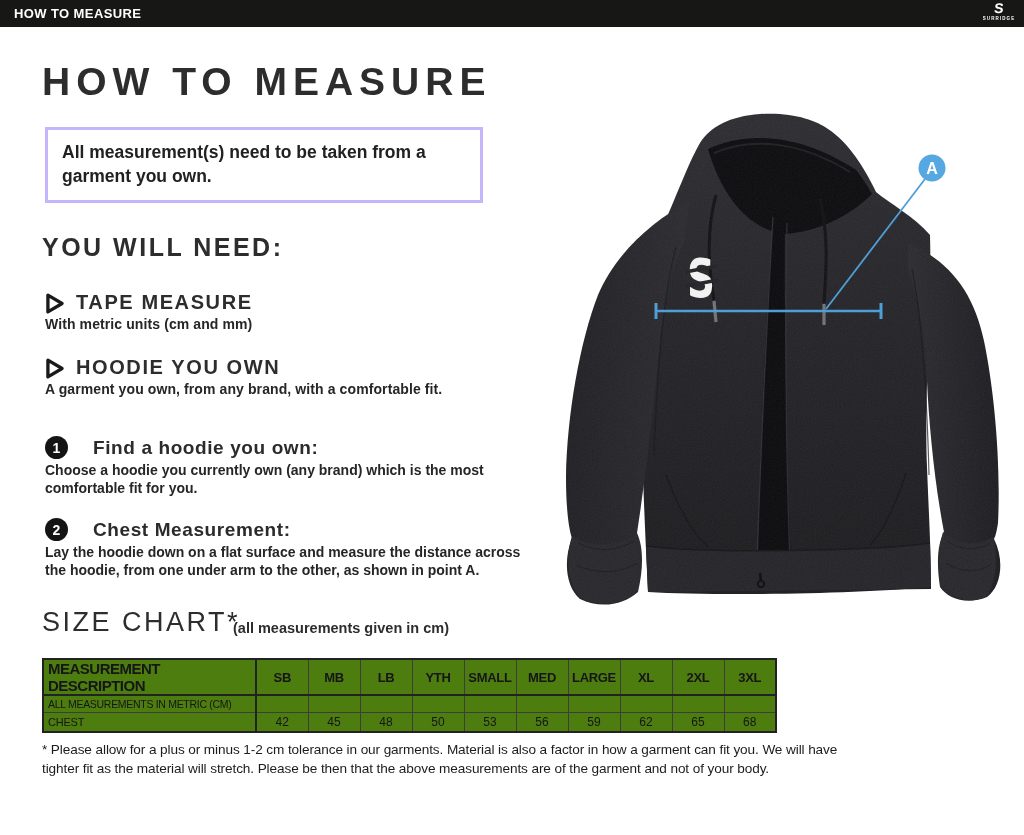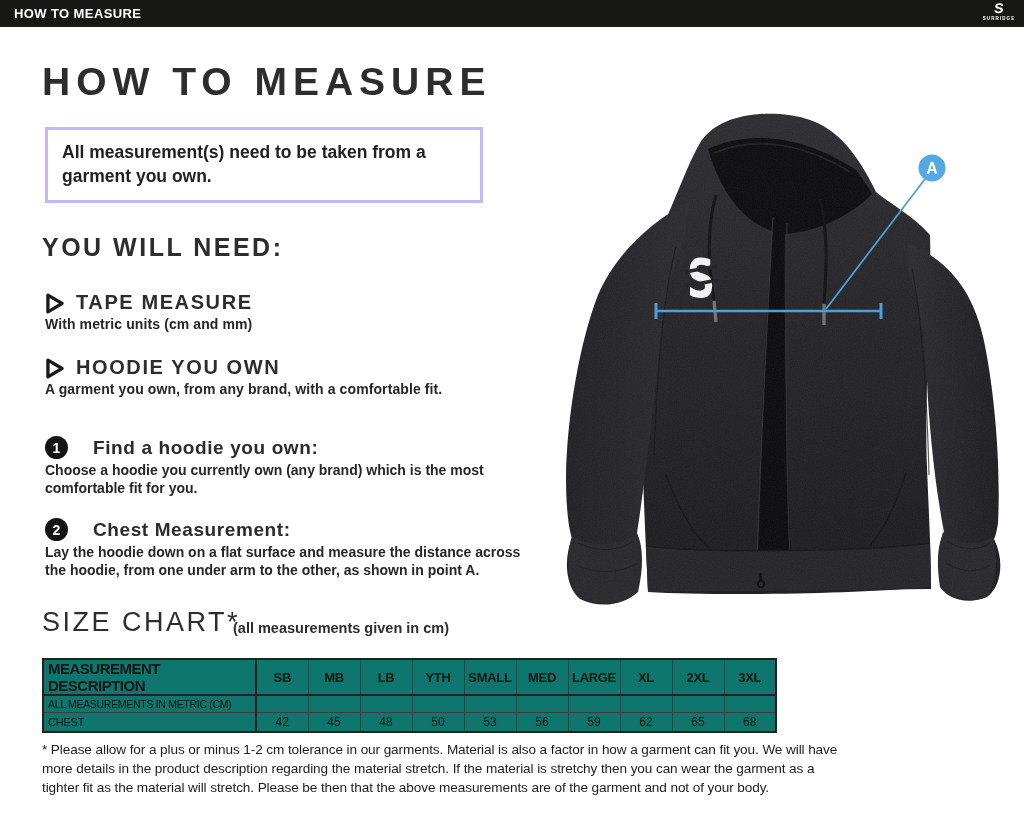--- a/index.html
+++ b/index.html
@@ -22,21 +22,21 @@
   .item-title{position:absolute;font-size:20px;font-weight:bold;letter-spacing:1.6px;color:#2d2d2d;white-space:nowrap;}
   .item-sub{position:absolute;font-size:14px;font-weight:bold;letter-spacing:.1px;color:#262626;white-space:nowrap;}
   .step-circle{position:absolute;width:23px;height:23px;border-radius:50%;background:#141414;color:#ffffff;
     font-size:14px;font-weight:bold;display:flex;align-items:center;justify-content:center;}
   .step-title{position:absolute;font-size:19px;font-weight:bold;letter-spacing:.6px;color:#2b2b2b;white-space:nowrap;margin-left:16px;}
   .step-desc{position:absolute;font-size:14px;font-weight:bold;line-height:17.5px;color:#262626;}
   .step-desc div{white-space:nowrap;}
   .size-title{position:absolute;left:42px;top:607px;font-size:27px;font-weight:normal;letter-spacing:2.5px;color:#2d2d2d;white-space:nowrap;}
   .size-sub{position:absolute;left:233px;top:620px;font-size:14.5px;font-weight:bold;color:#2d2d2d;white-space:nowrap;}
   
-  table.size-table{position:absolute;left:42px;top:658px;border-collapse:collapse;border:2px solid #222222;background:#0f766e;}
+  table.size-table{position:absolute;left:42px;top:658px;border-collapse:collapse;border:2px solid #222222;background:#4d7c0f;}
   .size-table th,.size-table td{border:1px solid #3d3d3d;padding:0;color:#161616;}
   .size-table th{height:25px;border-bottom:2px solid #222222;font-size:13px;letter-spacing:-0.3px;}
   .size-table th.desc{font-size:15px;text-align:left;padding-left:4px;letter-spacing:-0.5px;border-right:2px solid #222;}
   .size-table tr.metric td{height:16px;font-size:10.5px;font-weight:normal;letter-spacing:-0.3px;}
   .size-table tr.vals td{height:18px;font-size:12px;}
   .size-table td.lbl{text-align:left;padding-left:4px;border-right:2px solid #222;}
   .size-table tr.vals td.lbl{font-size:11px;font-weight:normal;letter-spacing:-0.2px;}
   .size-table td.val{text-align:center;}
   .footnote{position:absolute;left:42px;top:741px;font-size:13.6px;line-height:18.8px;color:#1c1c1c;letter-spacing:-0.1px;}
   .footnote div{white-space:nowrap;}
@@ -144,21 +144,20 @@
     <td class="val">59</td>
     <td class="val">62</td>
     <td class="val">65</td>
     <td class="val">68</td>
   </tr>
 </tbody>
   </table>
 
 <div class="footnote">
   <div>* Please allow for a plus or minus 1-2 cm tolerance in our garments. Material is also a factor in how a garment can fit you. We will have</div>
-  <div>more details in the product description regarding the material stretch.  If the material is stretchy then you can wear the garment as a</div>
   <div>tighter fit as the material will stretch.  Please be then that the above measurements are of the garment and not of your body.</div>
 </div>
 
 <svg class="hoodie-fig" viewBox="0 0 462 520">
   <defs>
     <linearGradient id="gBody" x1="0" y1="0" x2="0" y2="1">
       <stop offset="0" stop-color="#2b2b2f"></stop>
       <stop offset="0.45" stop-color="#222226"></stop>
       <stop offset="1" stop-color="#1a1a1d"></stop>
     </linearGradient>

